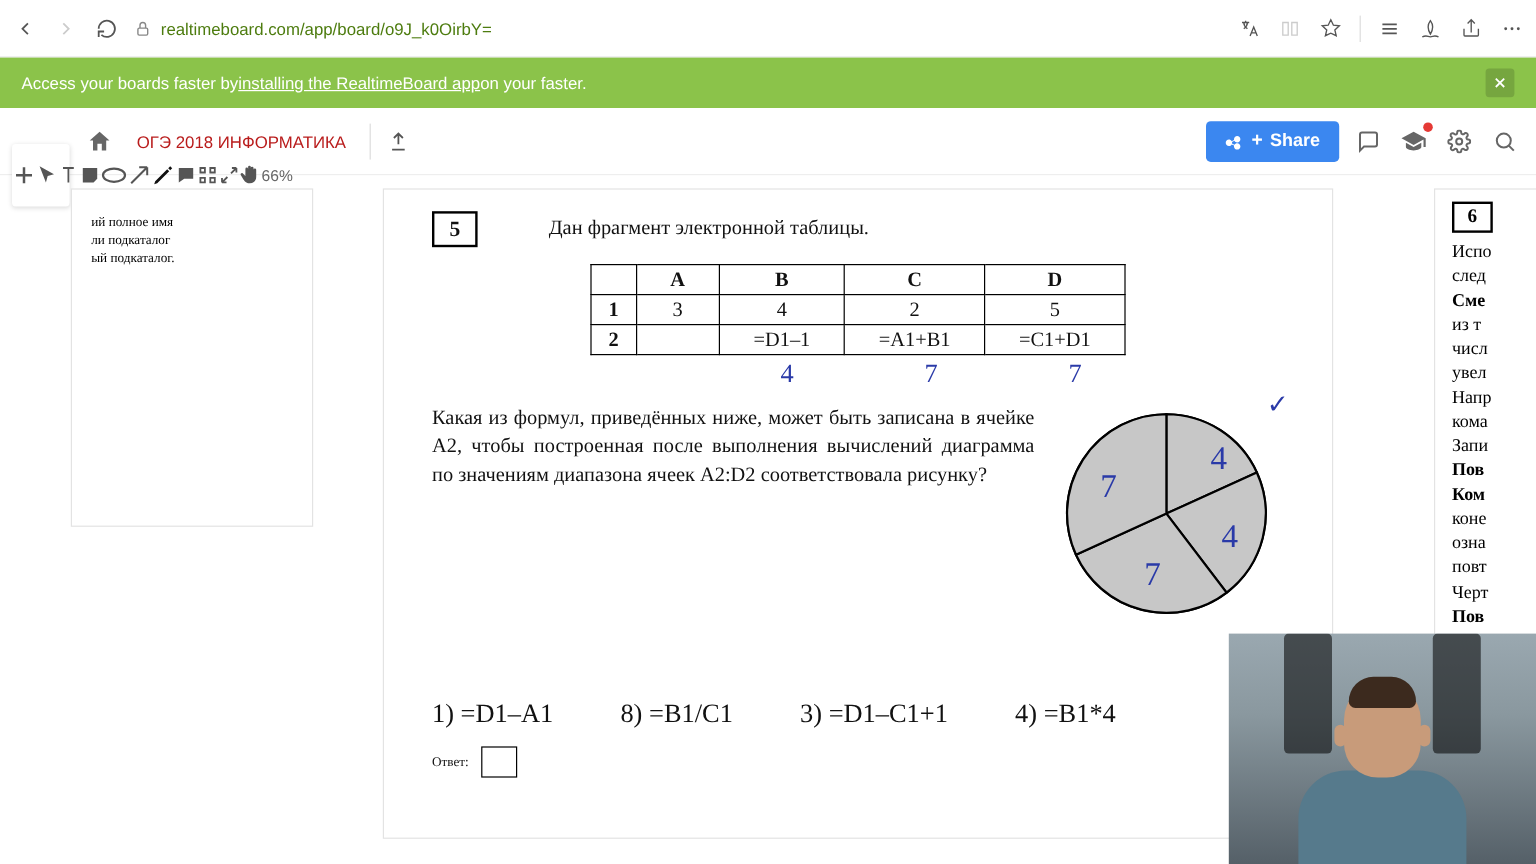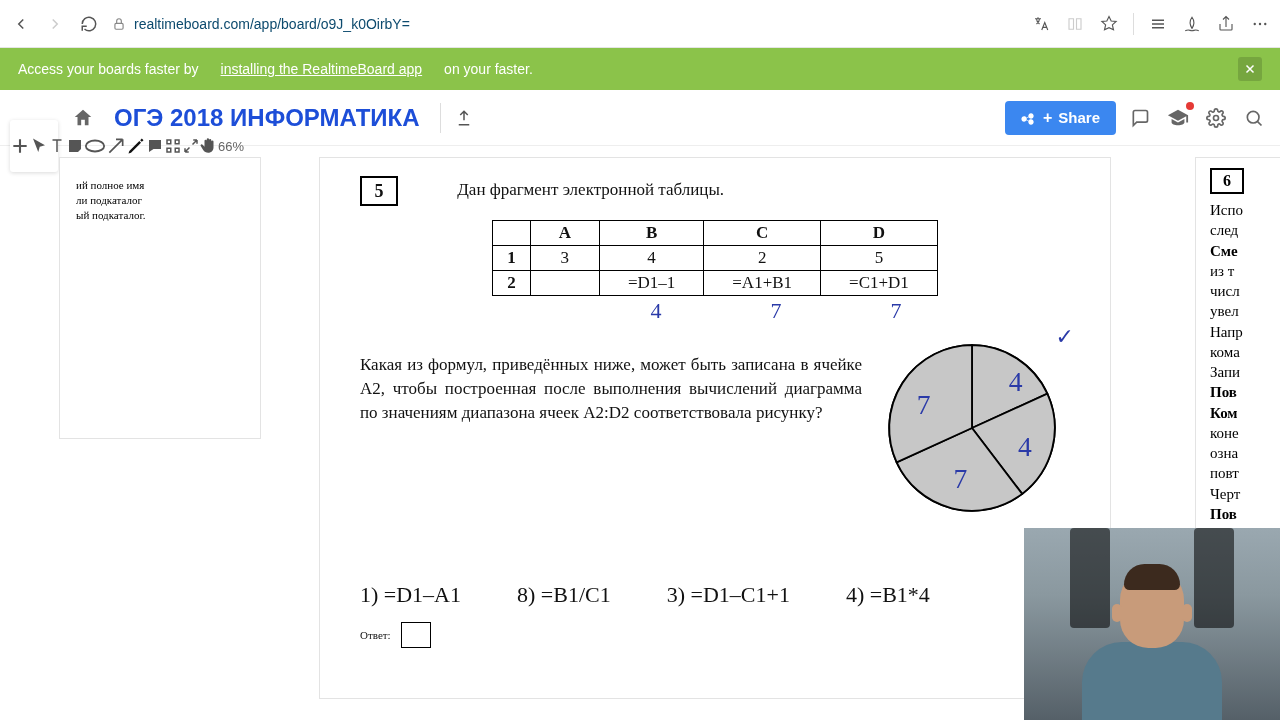--- a/index.html
+++ b/index.html
@@ -4,33 +4,33 @@
 <style>
   * { box-sizing: border-box; margin: 0; padding: 0; }
   body { font-family: "Segoe UI", Arial, sans-serif; font-size: 13px; width: 1280px; height: 720px; overflow: hidden; background: #fff; position: relative; }
 
   
   .browser-bar { height: 48px; display: flex; align-items: center; padding: 0 10px; gap: 12px; border-bottom: 1px solid #e5e5e5; background: #fff; }
   .nav-btn { width: 22px; height: 22px; display: flex; align-items: center; justify-content: center; color: #555; cursor: pointer; }
   .nav-btn.disabled { color: #ccc; }
   .url-area { flex: 1; display: flex; align-items: center; gap: 8px; color: #666; font-size: 14px; }
   .url-area .lock { color: #888; }
-  .url-text { color: #0c4a6e; }
+  .url-text { color: #4d7c0f; }
   .right-icons { display: flex; align-items: center; gap: 14px; color: #555; }
   .right-icons > * { width: 20px; height: 20px; display: flex; align-items: center; justify-content: center; }
 
   
-  .banner { background: #8bc34a; color: #fff; height: 42px; display: flex; align-items: center; padding: 0 18px; font-size: 14px; gap: 22px; }
+  .banner { background: #8bc34a; color: #fff; height: 42px; display: flex; align-items: center; padding: 0 18px; font-size: 14px; }
   .banner a { color: #fff; text-decoration: underline; }
   .banner .close { margin-left: auto; width: 24px; height: 24px; background: rgba(0,0,0,0.15); border-radius: 3px; display: flex; align-items: center; justify-content: center; cursor: pointer; }
 
   
   .app-header { display: flex; align-items: center; height: 56px; padding: 0 12px; gap: 10px; background: #fff; border-bottom: 1px solid #eee; }
   .home-icon { color: #555; font-size: 20px; margin-left: 60px; }
-  .board-title { font-size: 24px; color: #1d4ed8; font-weight: 700; padding: 0 10px; }
+  .board-title { font-size: 14px; color: #b91c1c; font-weight: 400; padding: 0 10px; }
   .upload-icon { color: #555; font-size: 18px; border-left: 1px solid #ddd; padding-left: 14px; height: 30px; display: flex; align-items: center; }
   .spacer { flex: 1; }
   .share-btn { background: #3b87f0; color: #fff; border-radius: 4px; padding: 8px 16px; font-size: 15px; font-weight: 600; display: flex; align-items: center; gap: 6px; cursor: pointer; }
   .hdr-icon { color: #666; width: 28px; height: 28px; display: flex; align-items: center; justify-content: center; font-size: 18px; }
   .grad-hat { position: relative; }
   .red-dot { position: absolute; top: -2px; right: -2px; width: 8px; height: 8px; background: #e53935; border-radius: 50%; }
 
   
   .toolbar { position: absolute; left: 10px; top: 120px; width: 48px; background: #fff; display: flex; flex-direction: row; align-items: center; padding: 6px 0; box-shadow: 0 1px 4px rgba(0,0,0,0.15); border-radius: 3px; }
   .tool { width: 36px; height: 40px; display: flex; align-items: center; justify-content: center; color: #555; cursor: pointer; }
@@ -49,21 +49,21 @@
 
   .sheet-table { margin: 14px auto 4px; border-collapse: collapse; }
   .sheet-table th, .sheet-table td { border: 1.5px solid #000; padding: 2px 28px; text-align: center; font-size: 17px; font-family: "Times New Roman", serif; }
   .sheet-table th { font-weight: bold; }
   .sheet-table .rowhdr { font-weight: bold; padding: 2px 14px; }
 
   .hand-row { display: flex; justify-content: center; gap: 0; margin-top: -2px; font-family: "Comic Sans MS", cursive; color: #2a3aa8; font-size: 22px; }
   .hand-row span { width: 120px; text-align: center; }
 
   .question-row { display: flex; gap: 18px; margin-top: 12px; }
-  .question-text { flex: 1; text-align: justify; line-height: 1.4; margin-top: 17px; }
+  .question-text { flex: 1; text-align: justify; line-height: 1.4; }
 
   .pie-wrap { width: 190px; flex-shrink: 0; position: relative; }
   .hand-check { position: absolute; right: -4px; top: -12px; color: #2a3aa8; font-size: 22px; }
 
   .options-row { display: flex; gap: 56px; margin-top: 62px; font-size: 22px; }
   .answer-row { margin-top: 14px; display: flex; align-items: center; gap: 10px; font-size: 11px; }
   .ans-box { width: 30px; height: 26px; border: 1.5px solid #000; display: inline-block; }
 
   .frame-right { right: -36px; top: 0; width: 120px; height: 380px; padding: 10px 8px 10px 14px; font-family: "Times New Roman", serif; font-size: 15px; line-height: 1.35; overflow: hidden; }
   .frame-right .task-num { width: 34px; height: 26px; font-size: 16px; margin: 0 0 6px 0; display: flex; }

